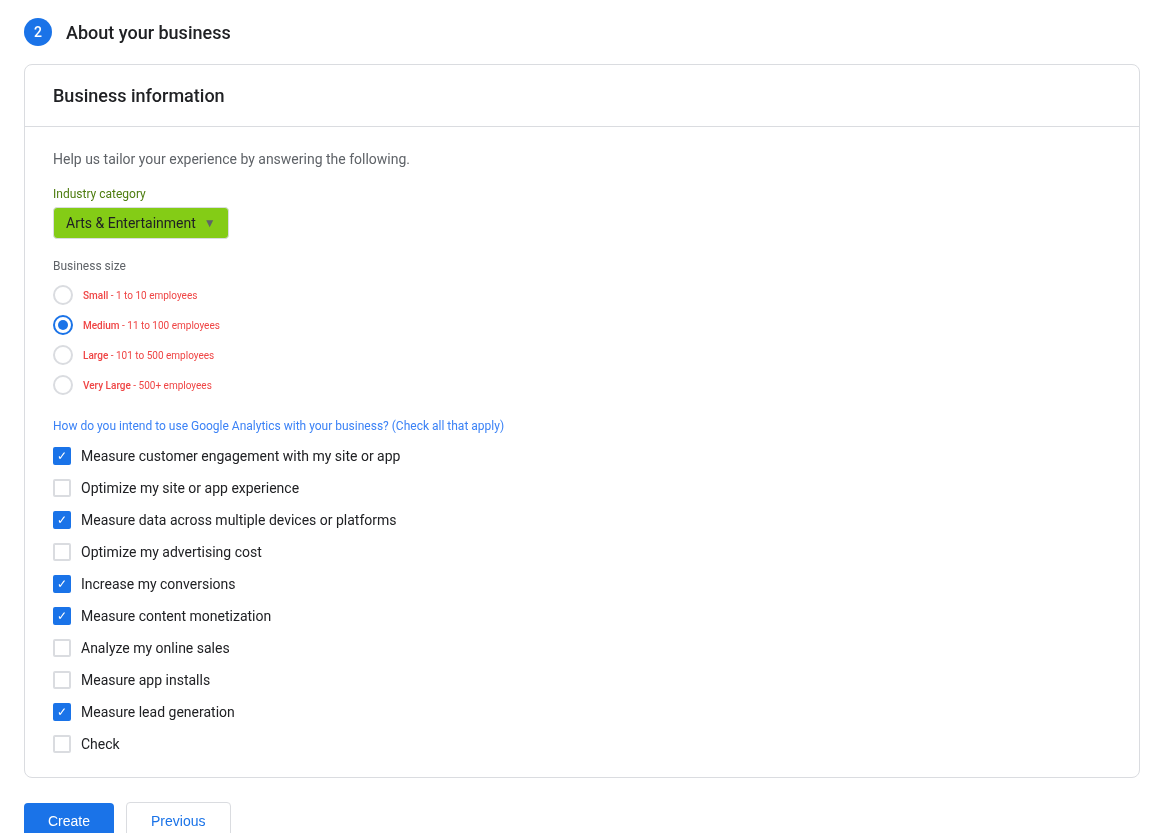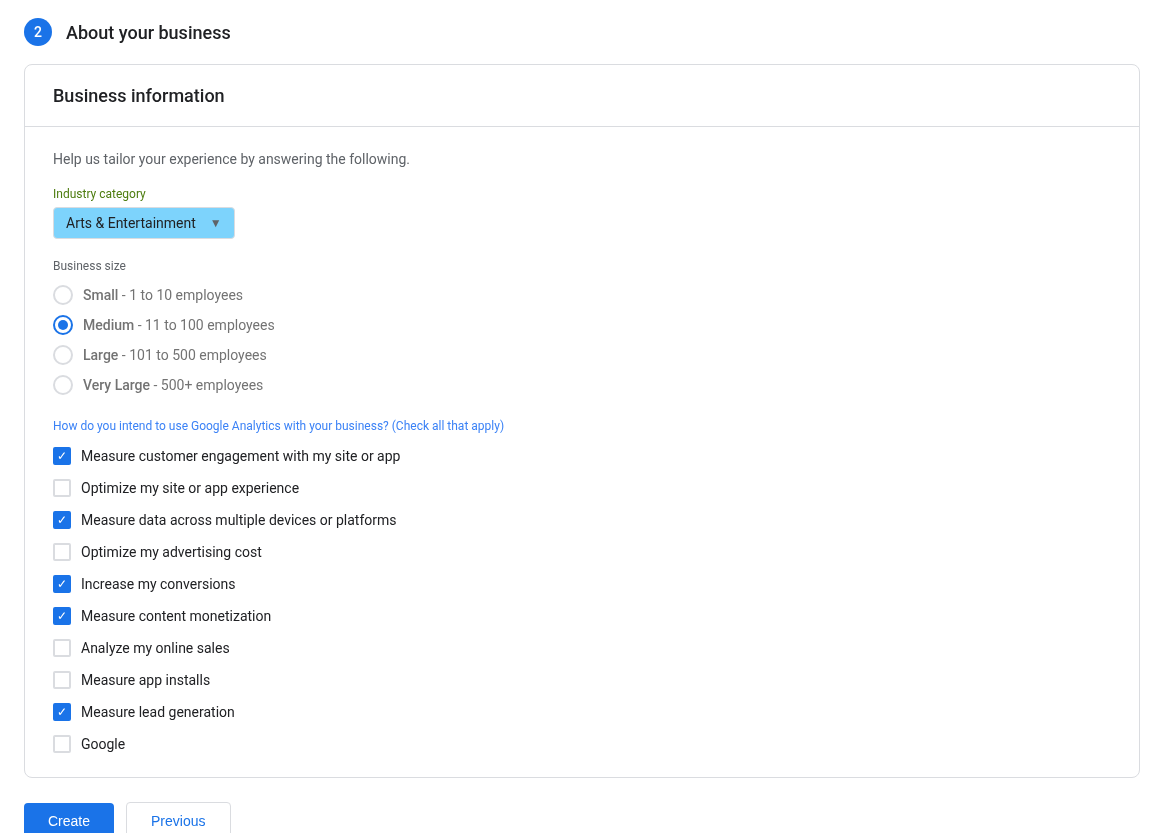--- a/index.html
+++ b/index.html
@@ -63,28 +63,28 @@
       margin-bottom: 20px;
     }
     .field-label {
       font-size: 12px;
       color: #4d7c0f;
       margin-bottom: 6px;
     }
     .dropdown-select {
       display: inline-flex;
       align-items: center;
-      gap: 14px;
+      gap: 8px;
       border: 1px solid #dadce0;
       border-radius: 4px;
       padding: 7px 12px;
       font-size: 14px;
       color: #202124;
       cursor: pointer;
-      background: #7dd3fc;
+      background: #84cc16;
       margin-bottom: 20px;
     }
     .dropdown-arrow {
       font-size: 12px;
       color: #5f6368;
     }
     .section-label {
       font-size: 12px;
       color: #5f6368;
       margin-bottom: 12px;
@@ -114,22 +114,22 @@
     .radio-outer.selected {
       border-color: #1a73e8;
     }
     .radio-inner {
       width: 10px;
       height: 10px;
       border-radius: 50%;
       background: #1a73e8;
     }
     .radio-label {
-      font-size: 14px;
-      color: #737373;
+      font-size: 10px;
+      color: #ef4444;
     }
     .radio-label strong {
       font-weight: 500;
     }
     .usage-question {
       font-size: 12px;
       color: #3b82f6;
       margin-bottom: 14px;
     }
     .checkbox-group {
@@ -282,21 +282,21 @@
         <span class="checkbox-label">Measure app installs</span>
       </label>
       <label class="checkbox-item">
         <div class="checkbox-box checked">
           <span class="checkbox-check">✓</span>
         </div>
         <span class="checkbox-label">Measure lead generation</span>
       </label>
       <label class="checkbox-item">
         <div class="checkbox-box"></div>
-        <span class="checkbox-label">Google</span>
+        <span class="checkbox-label">Check</span>
       </label>
     </div>
   </div>
 </div>
 
 <div class="footer-actions">
   <button class="btn-create">Create</button>
   <button class="btn-previous">Previous</button>
 </div>
 

